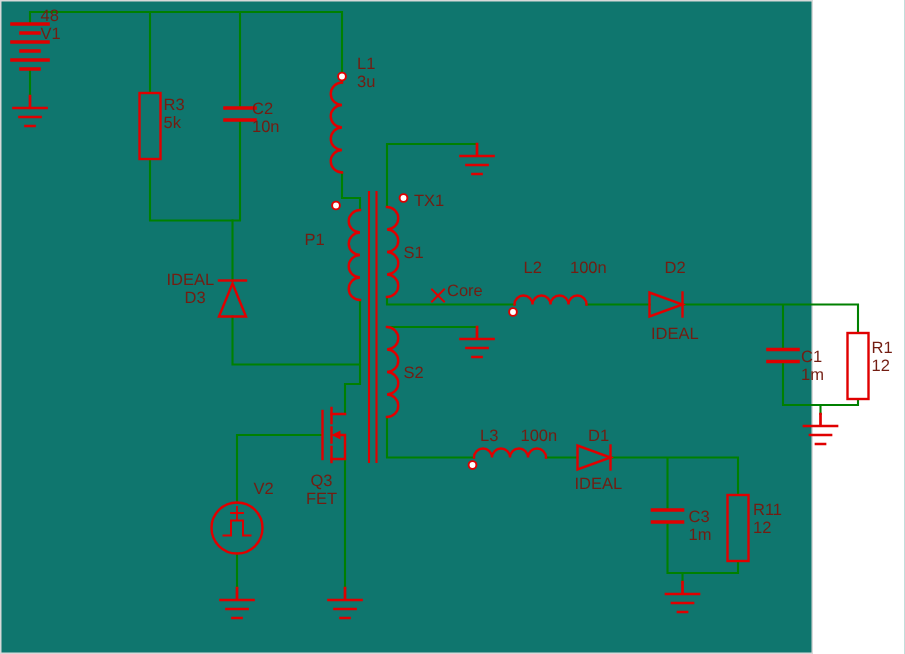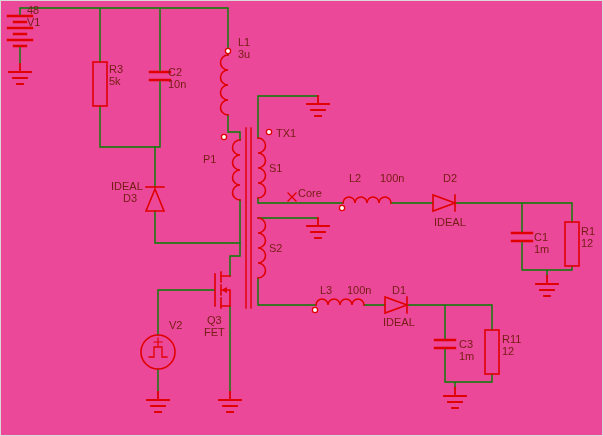--- a/index.html
+++ b/index.html
@@ -1,17 +1,17 @@
 <!DOCTYPE html>
 <html><head>
 <meta charset="utf-8">
 <style>
   html,body{margin:0;padding:0;background:#ffffff;}
   .canvas{
-    width:603px;height:436px;background:#ec4899;position:relative;
+    width:542px;height:436px;background:#0f766e;position:relative;
     box-shadow:inset 0 0 0 1px #d9d9d9;
     font-family:"Liberation Sans",sans-serif;
   }
   svg{display:block}
   .wire{stroke:#008000;stroke-width:1.4;fill:none;stroke-linecap:square}
   .comp{stroke:#e00000;stroke-width:1.6;fill:none;stroke-linecap:square}
   .compthick{stroke:#e00000;stroke-width:2.4;fill:none;stroke-linecap:square}
   .compfill{fill:#e00000;stroke:none}
   .gnd{stroke:#e00000;stroke-width:1.8;fill:none;stroke-linecap:square}
   .dot{fill:#ffffff;stroke:#e00000;stroke-width:1.3}

